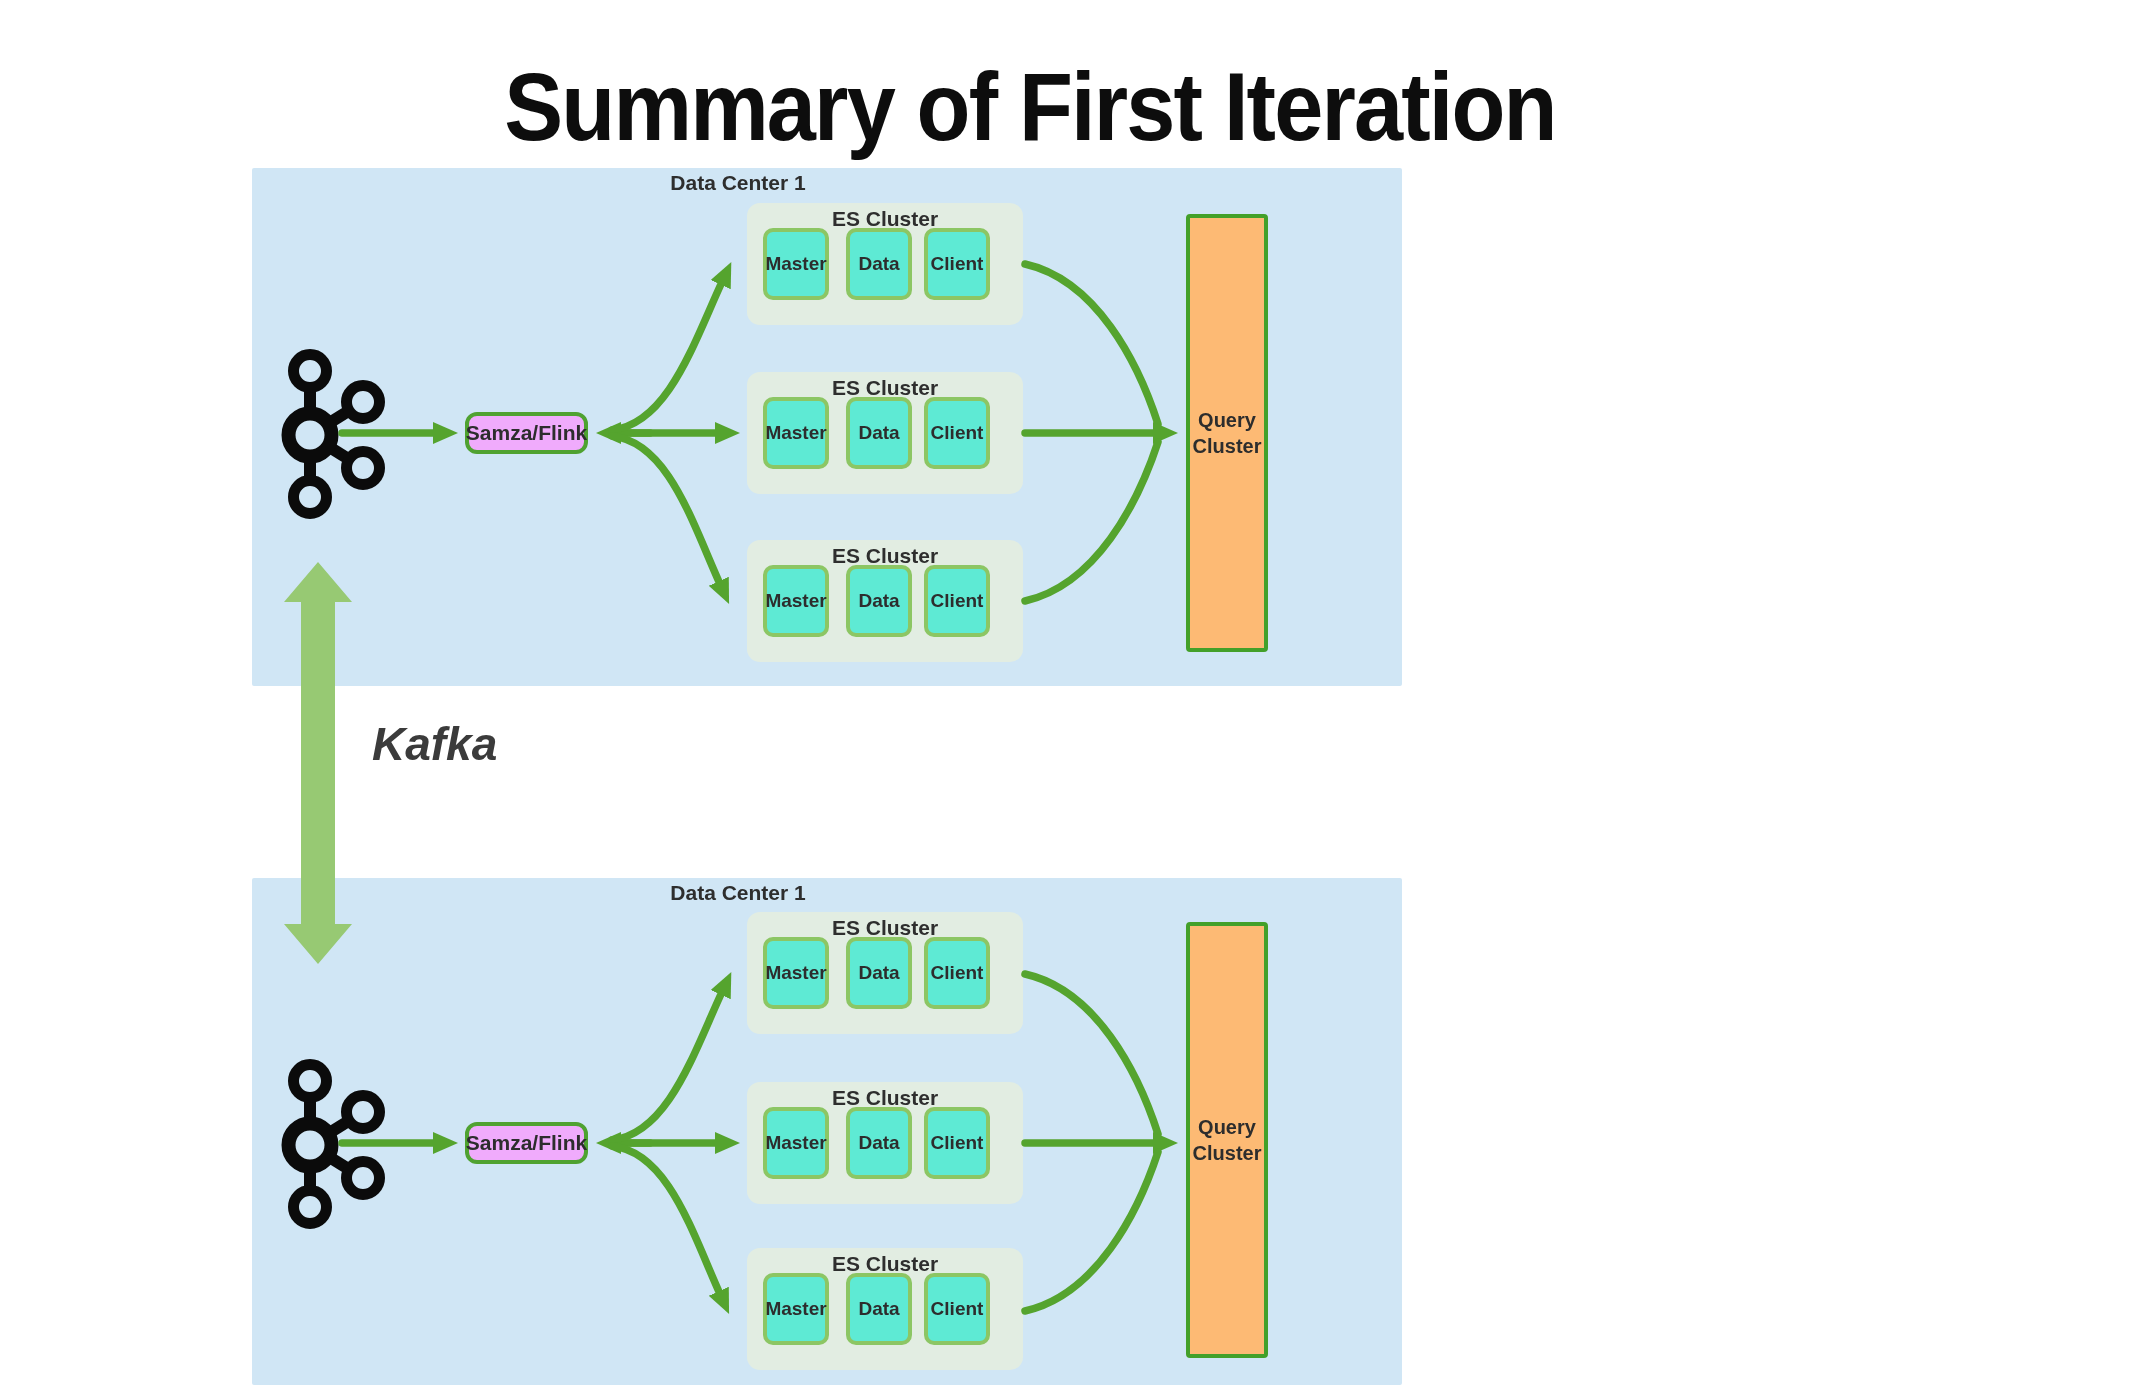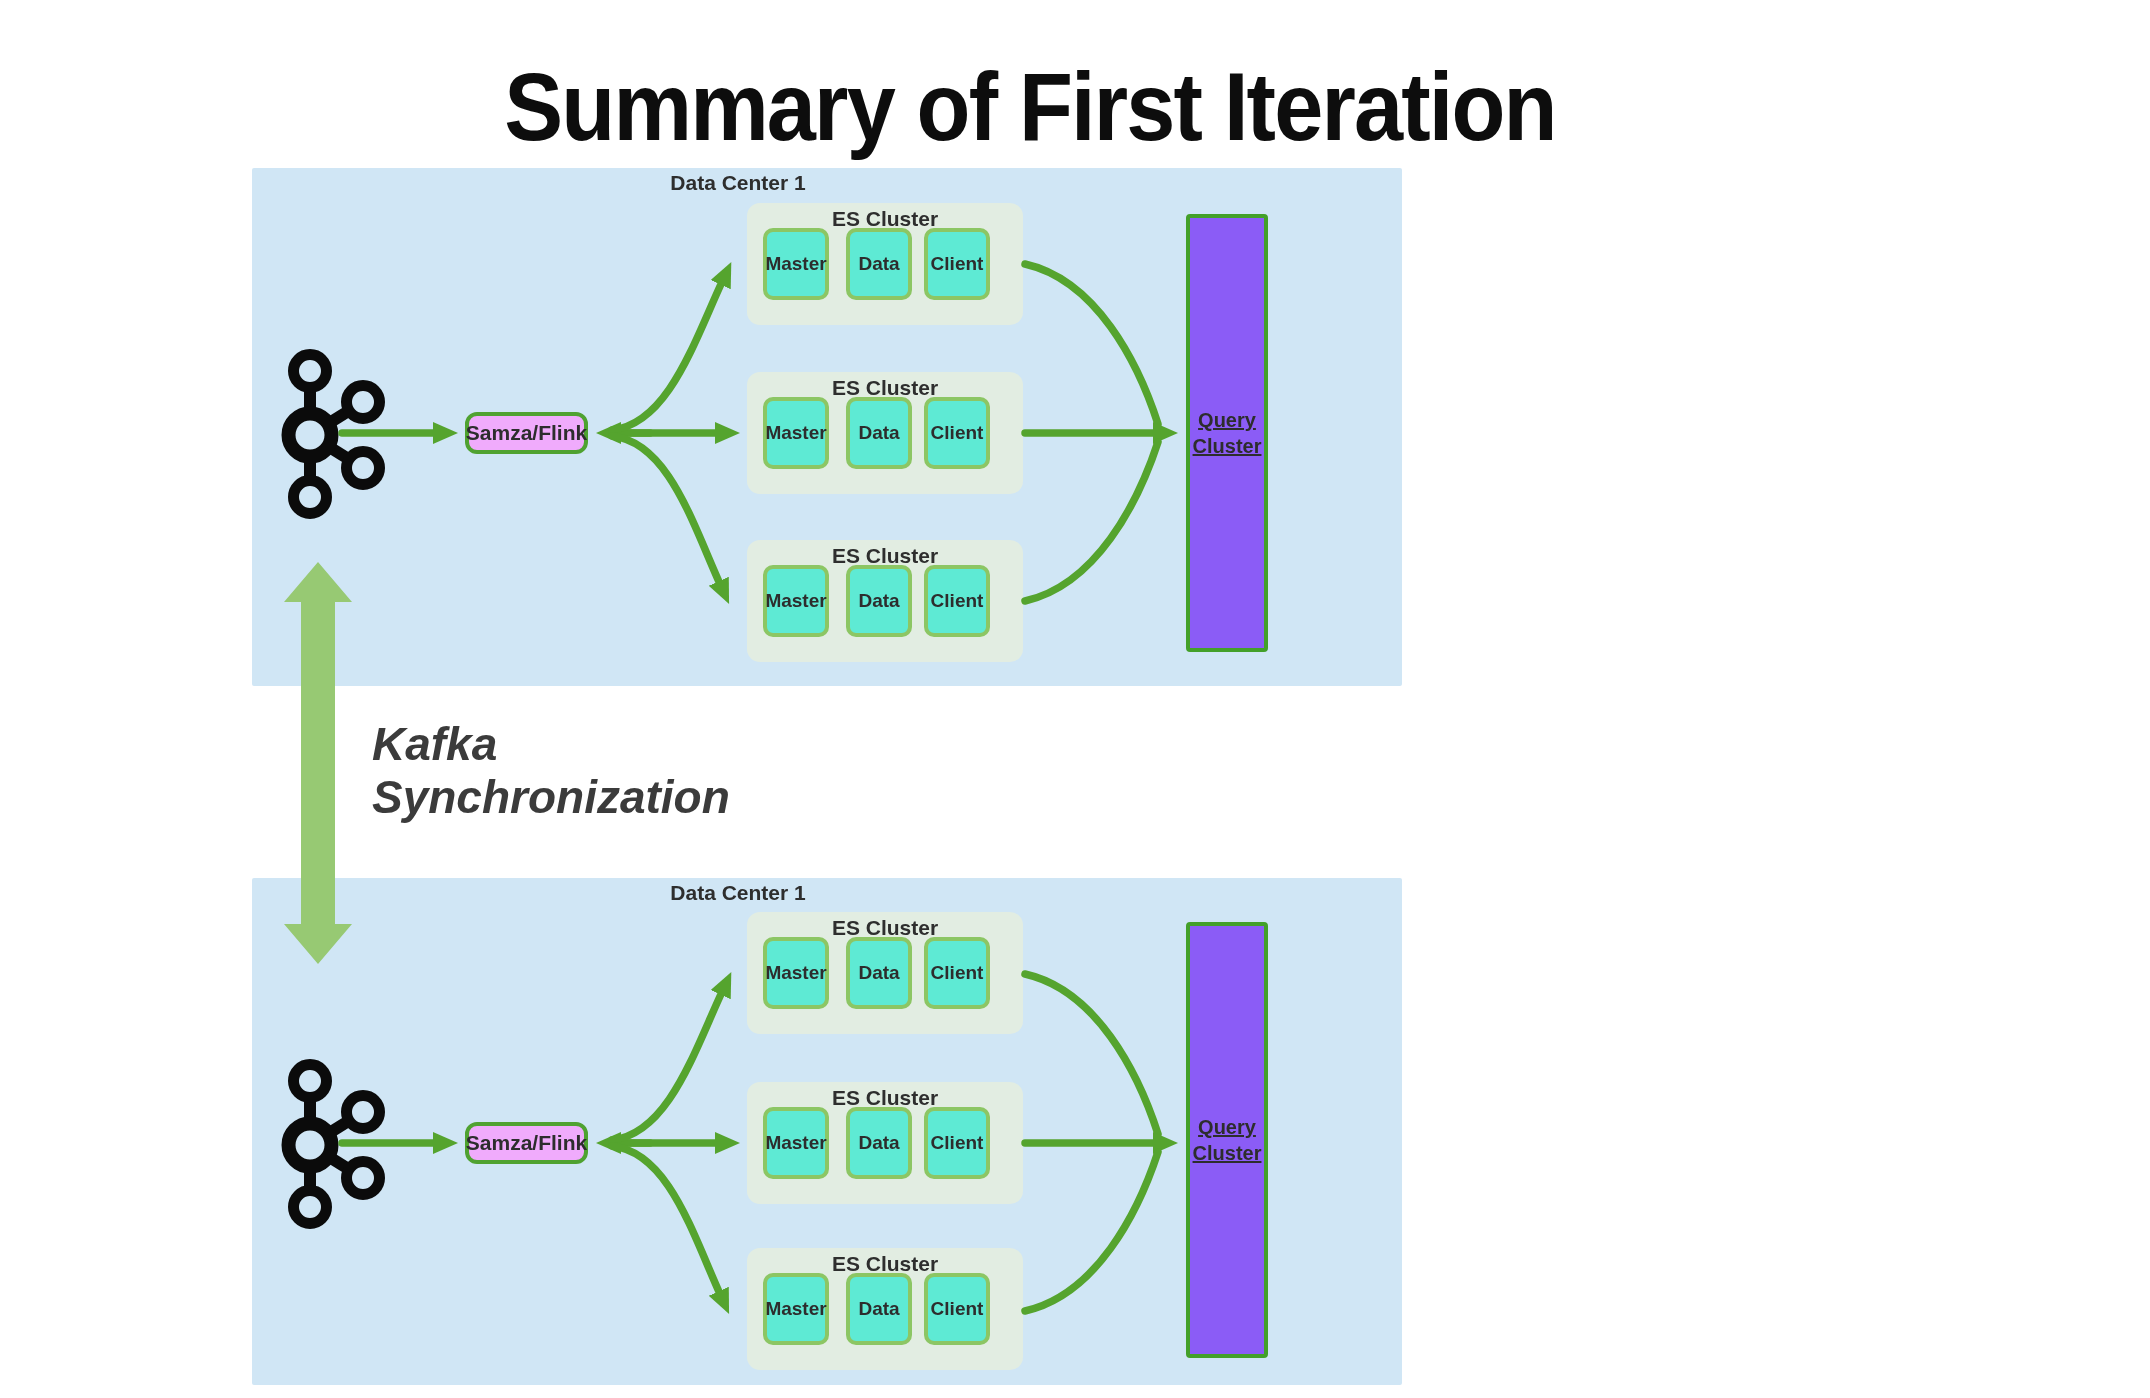--- a/index.html
+++ b/index.html
@@ -34,24 +34,24 @@
   .node.n0{left:16px;width:58px;}
   .node.n1{left:99px;width:58px;}
   .node.n2{left:177px;width:58px;}
   .samza{
     left:465px;width:115px;height:34px;background:#f0abfc;
     border:4px solid #4fa231;border-radius:12px;
     display:flex;align-items:center;justify-content:center;
     font-size:21px;font-weight:bold;color:#2d2d2d;white-space:nowrap;
   }
   .query{
-    left:1186px;width:74px;background:#8b5cf6;
+    left:1186px;width:74px;background:#fdba74;
     border:4px solid #43a029;border-radius:4px;
     display:flex;align-items:center;justify-content:center;text-align:center;
-    font-size:20px;font-weight:bold;color:#2d2d2d;line-height:26px;text-decoration:underline;
+    font-size:20px;font-weight:bold;color:#2d2d2d;line-height:26px;
   }
   .sync-label{
     left:372px;top:718px;font-size:46px;font-weight:bold;color:#3b3b3b;line-height:53px;
     white-space:nowrap;
     font-style:italic;
   }
   svg.overlay{position:absolute;left:0;top:0;pointer-events:none;}
 </style>
 </head>
 <body>
@@ -103,21 +103,20 @@
   <div class="node n0">Master</div>
   <div class="node n1">Data</div>
   <div class="node n2">Client</div>
 </div>
 
 <div class="abs samza" style="top:1122px;">Samza/Flink</div>
 <div class="abs query" style="top:922px;height:428px;">Query Cluster</div>
 
 <div class="abs sync-label">
   <div>Kafka</div>
-  <div>Synchronization</div>
 </div>
 
 <svg class="overlay" width="2150" height="1398" viewBox="0 0 2150 1398">
   <defs>
     <marker id="ah" markerUnits="userSpaceOnUse" markerWidth="26" markerHeight="24" refX="3" refY="11" orient="auto">
       <path d="M0,0 L25,11 L0,22 Z" fill="#55a42e"></path>
     </marker>
   </defs>
 
   <polygon fill="#97c973" points="318,562 284,602 301,602 301,924 284,924 318,964 352,924 335,924 335,602 352,602"></polygon>

